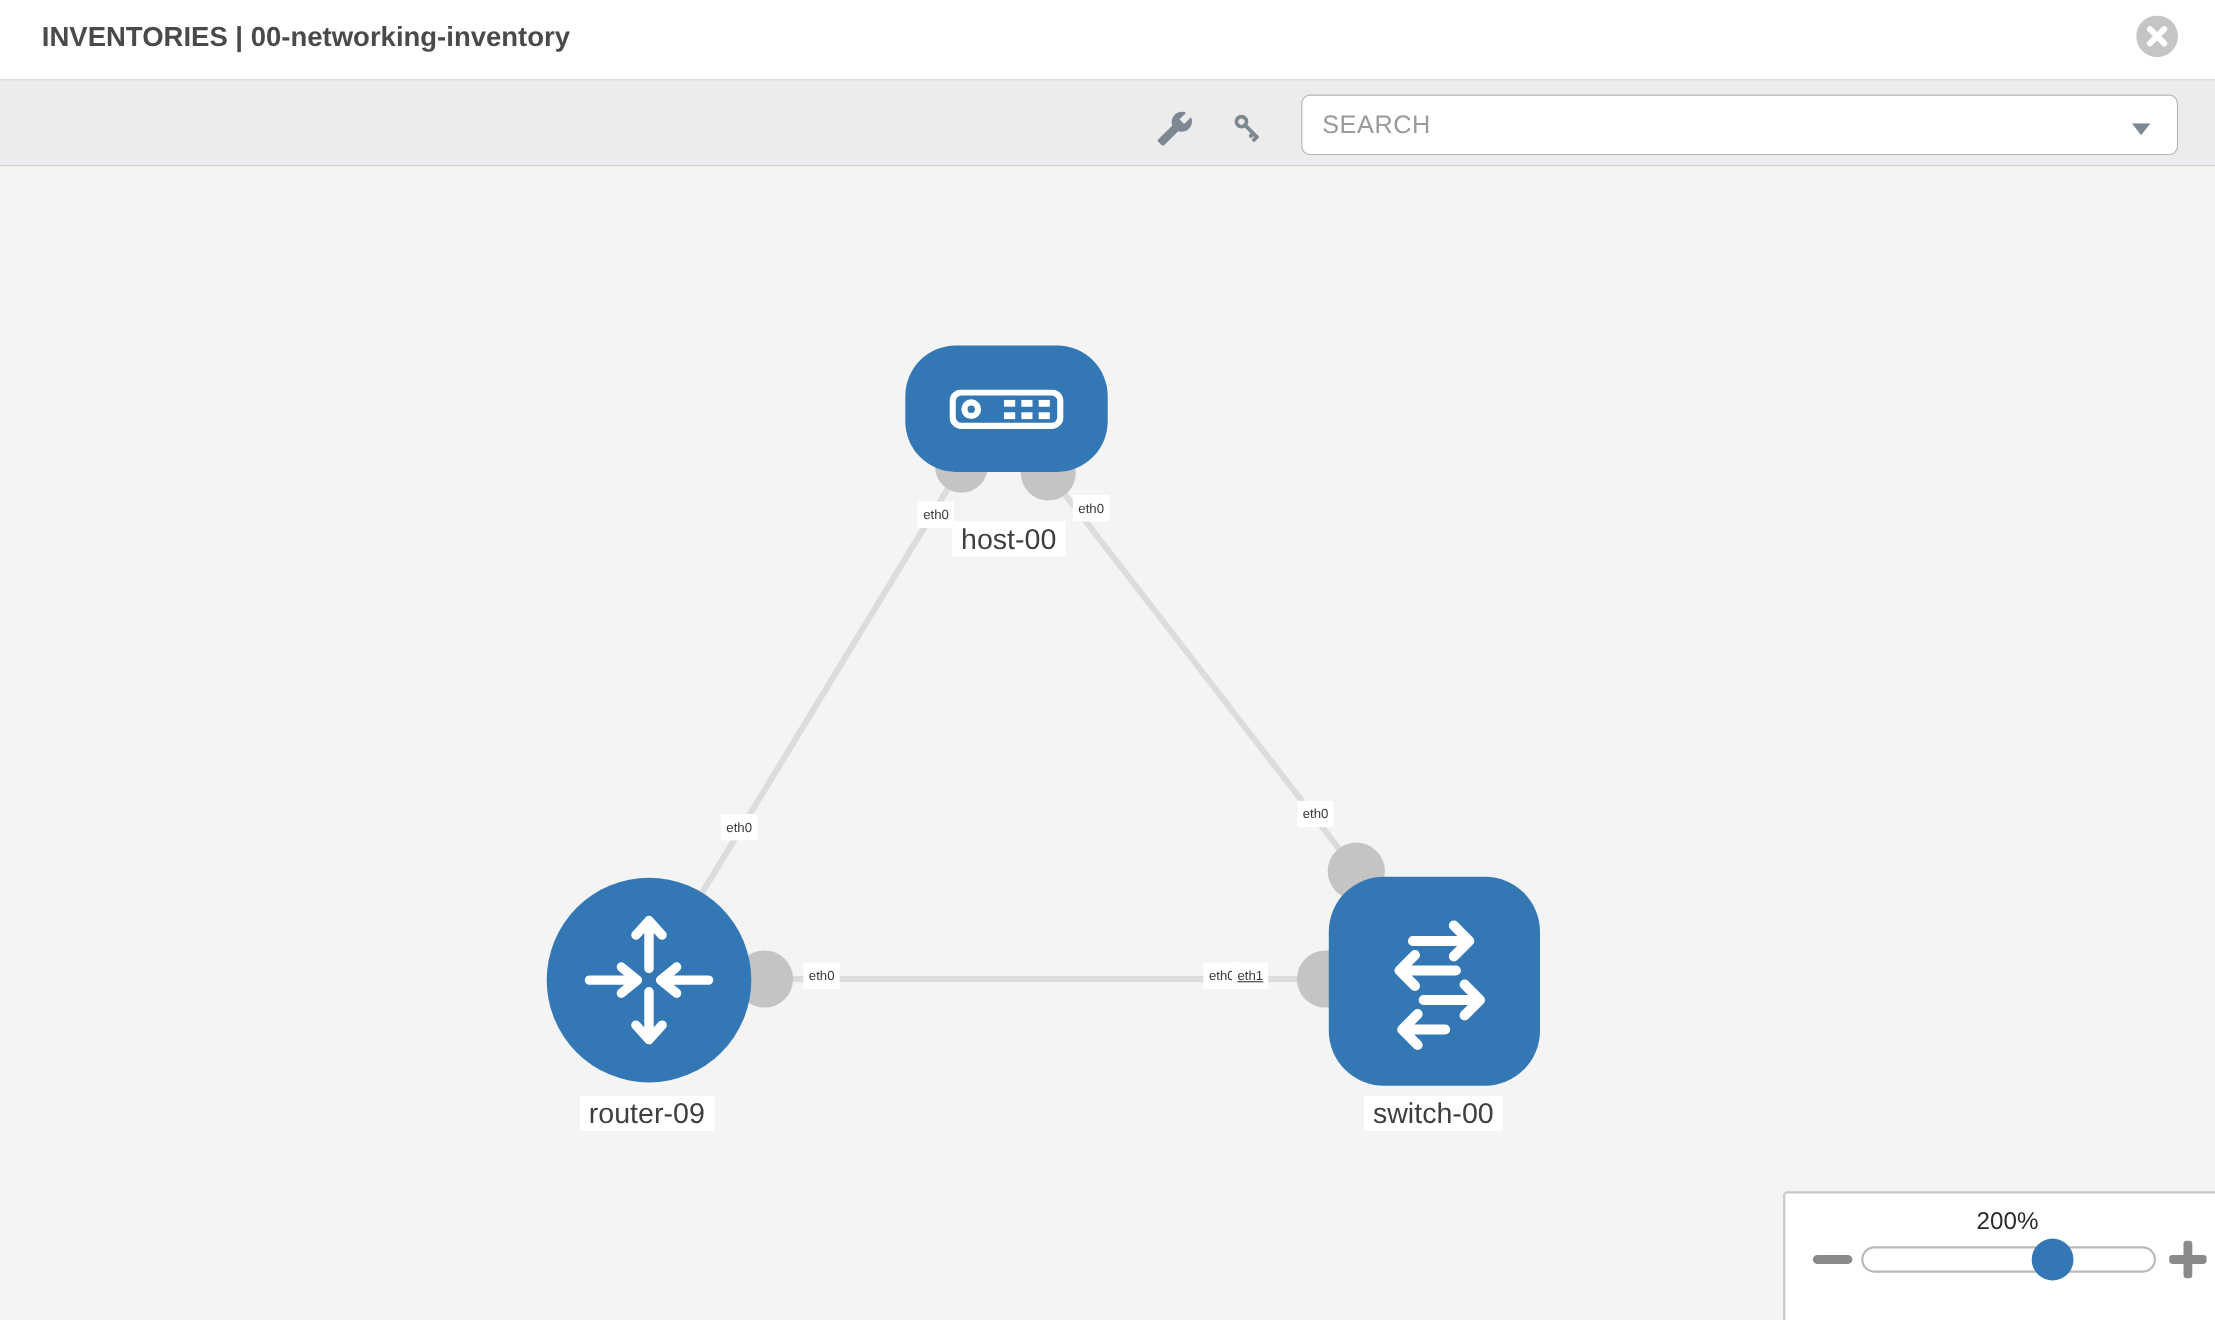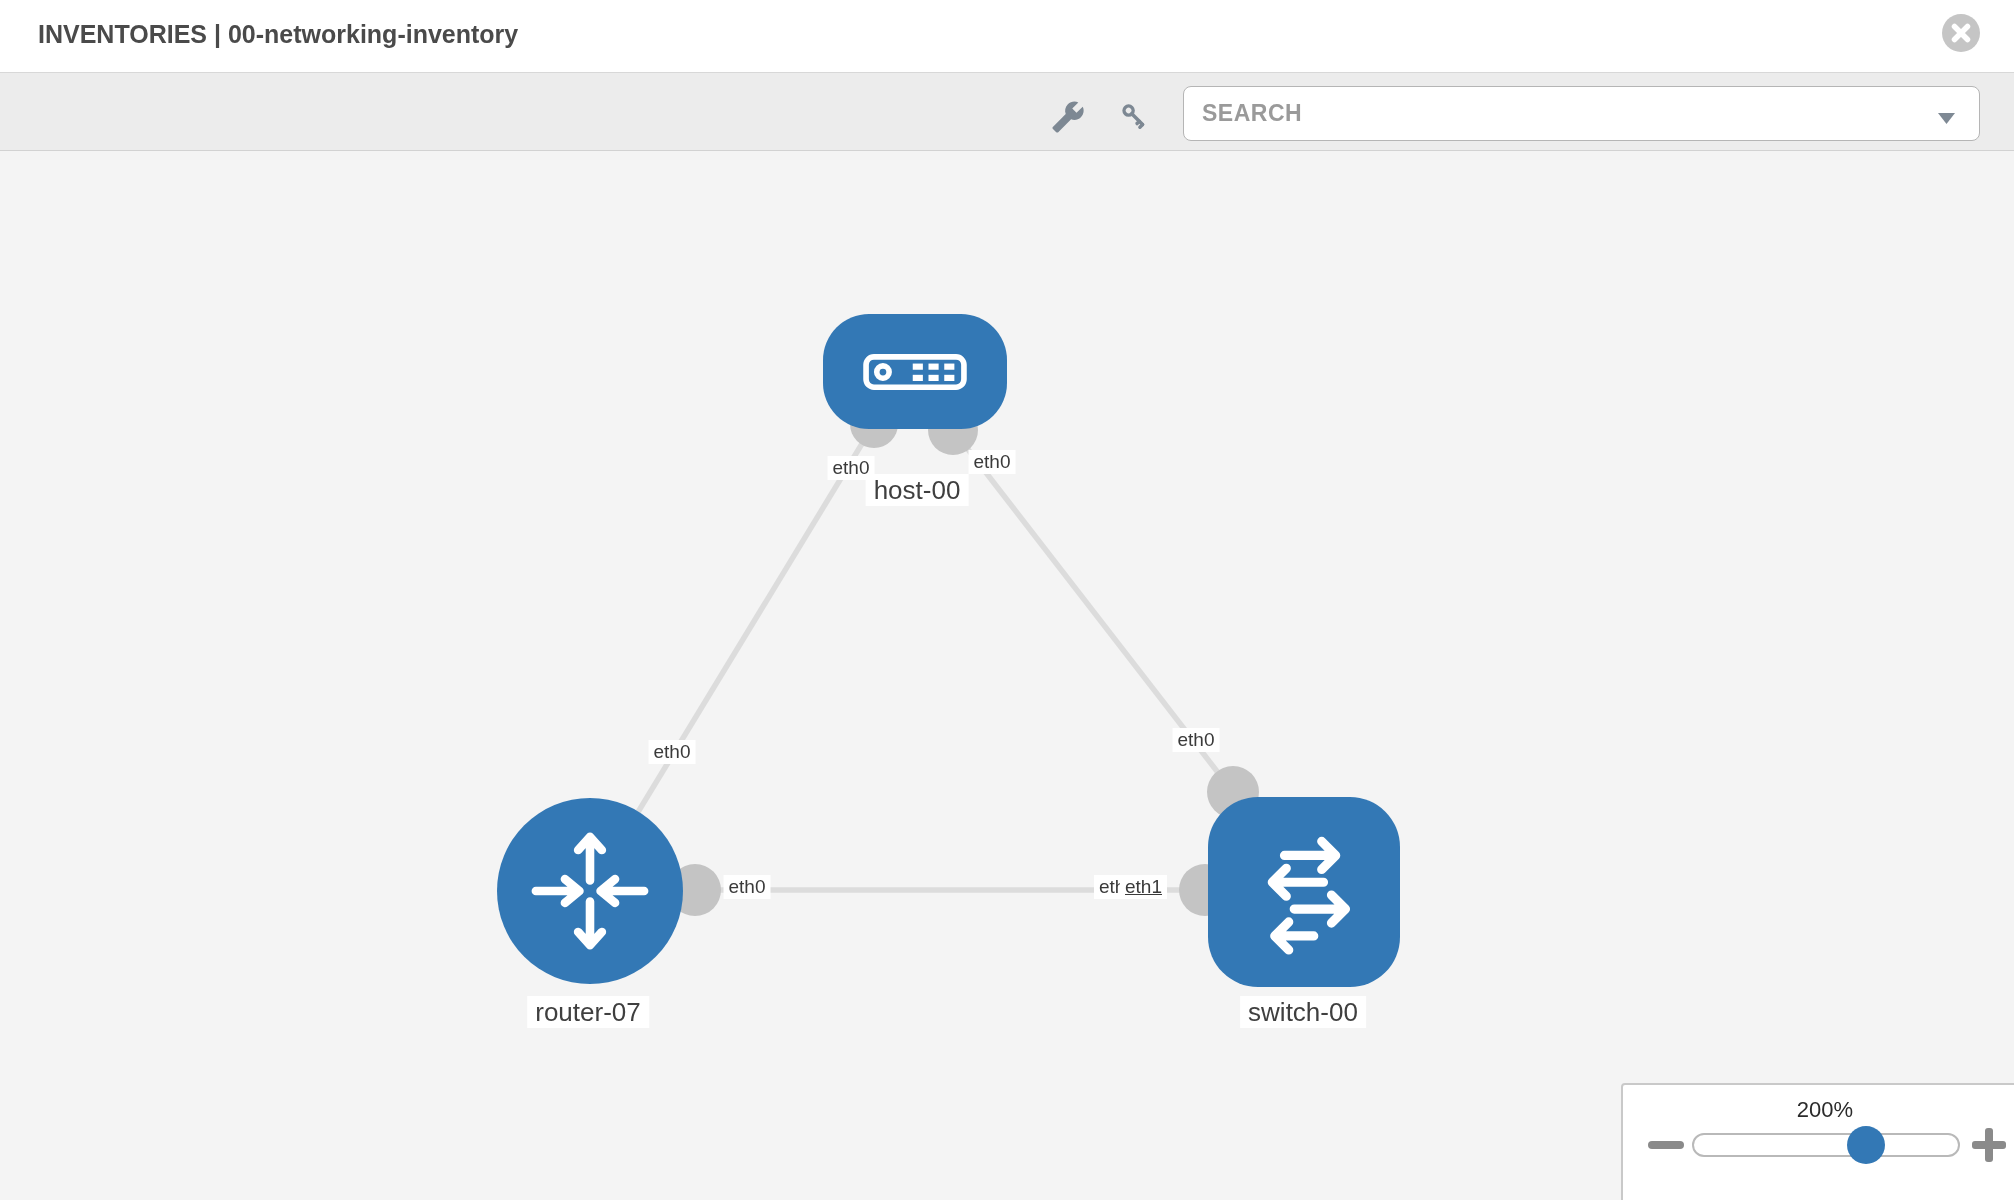--- a/index.html
+++ b/index.html
@@ -13,37 +13,37 @@
   .close-btn { position:absolute; left:1942px; top:14px; width:38px; height:38px; cursor:pointer; }
 
   
   .toolbar { position:absolute; left:0; top:72px; width:2014px; height:79px; background:#ececec;
              border-top:1px solid #d8d8d8; border-bottom:1px solid #d2d2d2; }
   .select-box { position:absolute; top:13px; height:55px; background:#ffffff; border:1px solid #b5b5b5;
                 border-radius:8px; display:flex; align-items:center; cursor:pointer; }
   .select-box .ph { font-size:23px; color:#9a9a9a; letter-spacing:0.5px; margin-left:18px; }
   .select-caret { position:absolute; right:24px; top:23px; }
   .actions-box { left:39px; width:796px; }
-  .search-box { left:1183px; width:797px;font-weight:bold; }
+  .search-box { left:1183px; width:797px; }
   .tool-icon-btn { position:absolute; top:24px; width:40px; height:40px; cursor:pointer; display:flex;
                    align-items:center; justify-content:center; background:none; border:none; }
   .wrench-btn { left:1048px; }
   .key-btn { left:1115px; }
 
   
   .canvas { position:absolute; left:0; top:151px; width:2014px; height:1049px; background:#f4f4f4; overflow:hidden; }
   .edges-svg { position:absolute; left:0; top:0; }
 
   .node { position:absolute; background:#3378b5; display:flex; align-items:center; justify-content:center; cursor:pointer; }
   .node-host   { left:823px; top:163px; width:184px; height:115px; border-radius:46px; }
   .node-router { left:497px; top:647px; width:186px; height:186px; border-radius:50%; }
   .node-switch { left:1208px; top:646px; width:192px; height:190px; border-radius:50px; }
 
   .chip { position:absolute; background:#ffffff; color:#3a3a3a; white-space:nowrap; }
-  .eth-chip  { font-size:19px; line-height:24px; padding:0 5px; }
+  .eth-chip  { font-size:12px; line-height:24px; padding:0 5px; }
   .node-label { font-size:26px; line-height:32px; padding:0 8px; color:#3f3f3f; }
   .center-x { transform:translateX(-50%); }
 
   
   .zoom-panel { position:absolute; left:1621px; top:932px; width:420px; height:290px; background:#ffffff;
                 border:2px solid #c9c9c9; border-radius:4px; }
   .zoom-level { position:absolute; left:202px; top:12px; transform:translateX(-50%);
                 font-size:22px; color:#2b2b2b; }
   .zoom-minus { position:absolute; left:24px; top:52px; width:38px; height:16px; cursor:pointer; background:none; border:none; }
   .zoom-plus  { position:absolute; left:348px; top:42px; width:36px; height:36px; cursor:pointer; background:none; border:none; }
@@ -144,21 +144,21 @@
         <g stroke="#ffffff" stroke-width="7.5" fill="none" stroke-linecap="round" stroke-linejoin="round">
           <path d="M-16,-30 L26,-30 M14.5,-41.5 L26,-30 L14.5,-18.5"></path>
           <path d="M16,-8 L-26,-8 M-14.5,-19.5 L-26,-8 L-14.5,3.5"></path>
           <path d="M-8,14 L34,14 M22.5,2.5 L34,14 L22.5,25.5"></path>
           <path d="M8,36 L-24,36 M-12.5,24.5 L-24,36 L-12.5,47.5"></path>
         </g>
       </svg>
     </div>
 
     <div class="chip node-label center-x" style="left:917px; top:287px;margin-top:36px;">host-00</div>
-    <div class="chip node-label center-x" style="left:588px; top:845px;">router-07</div>
+    <div class="chip node-label center-x" style="left:588px; top:845px;">router-09</div>
     <div class="chip node-label center-x" style="left:1303px; top:845px;text-align:right;">switch-00</div>
 
     <div class="chip eth-chip center-x" style="left:851px; top:305px;">eth0</div>
     <div class="chip eth-chip center-x" style="left:992px; top:299px;">eth0</div>
     <div class="chip eth-chip center-x" style="left:672px; top:589px;">eth0</div>
     <div class="chip eth-chip center-x" style="left:1196px; top:577px;">eth0</div>
     <div class="chip eth-chip center-x" style="left:747px; top:724px;">eth0</div>
     <div class="chip eth-chip" style="left:1094px; top:724px;">eth0</div>
     <div class="chip eth-chip" style="left:1120px; top:724px;text-decoration:underline;">eth1</div>
 

